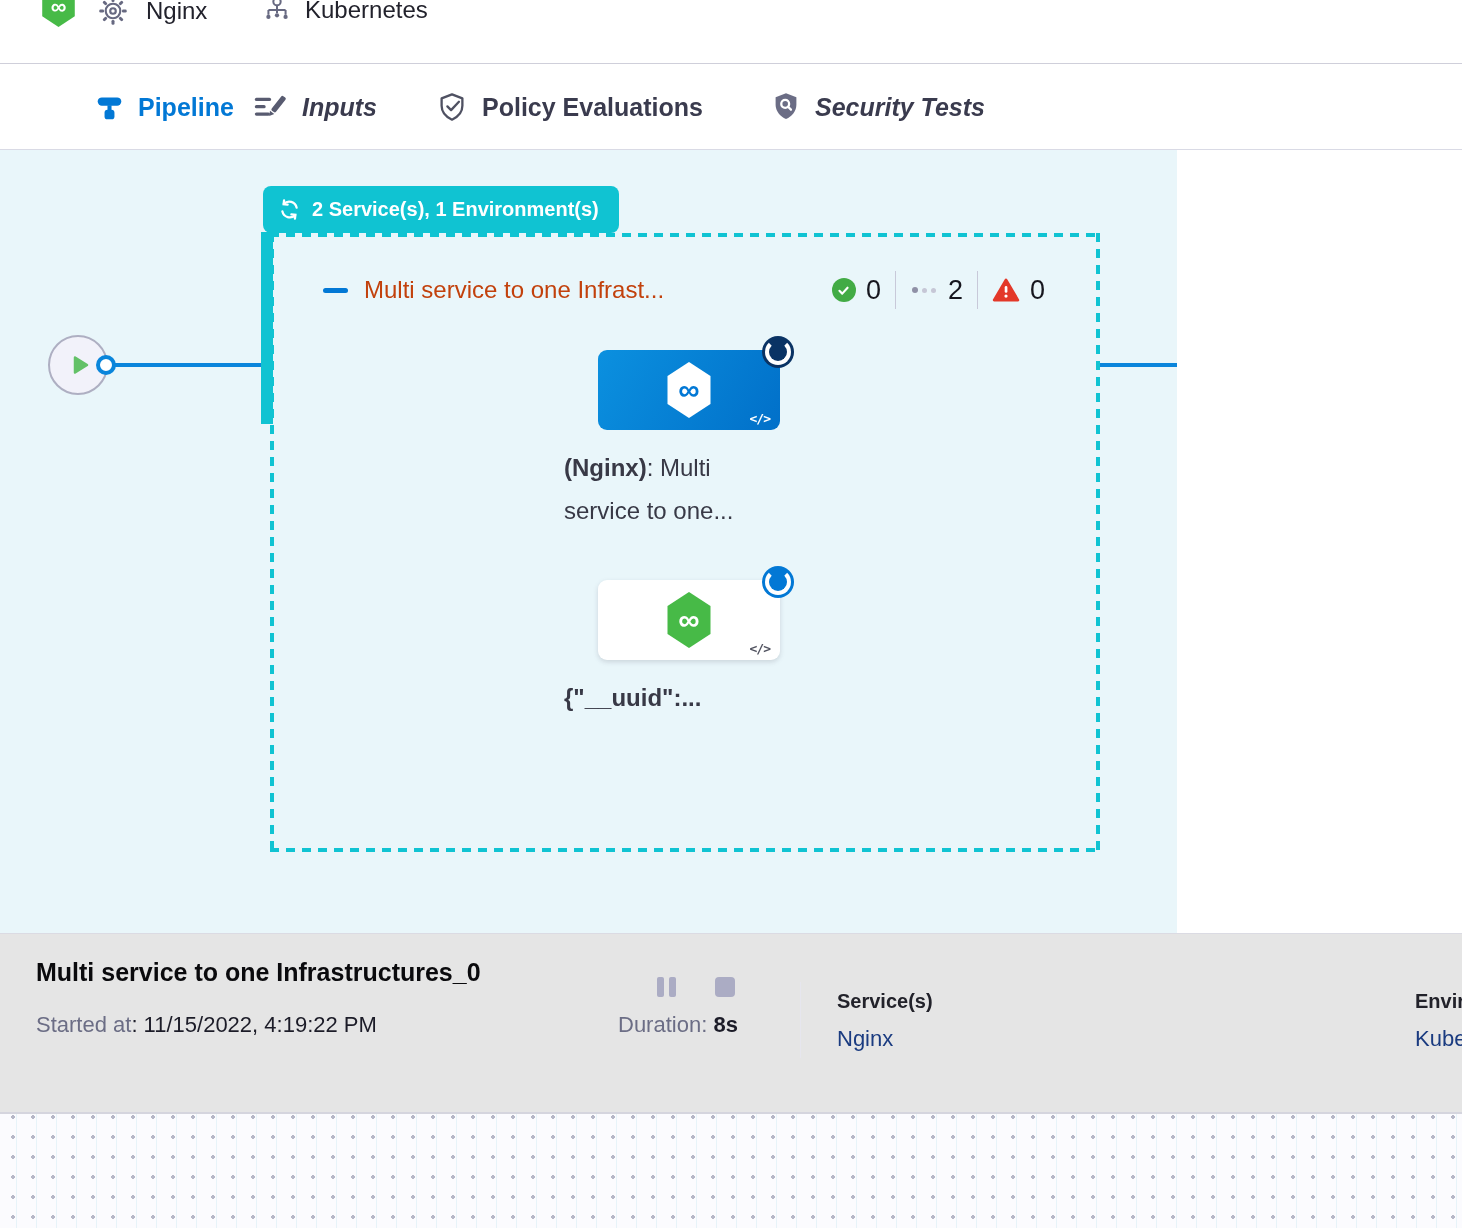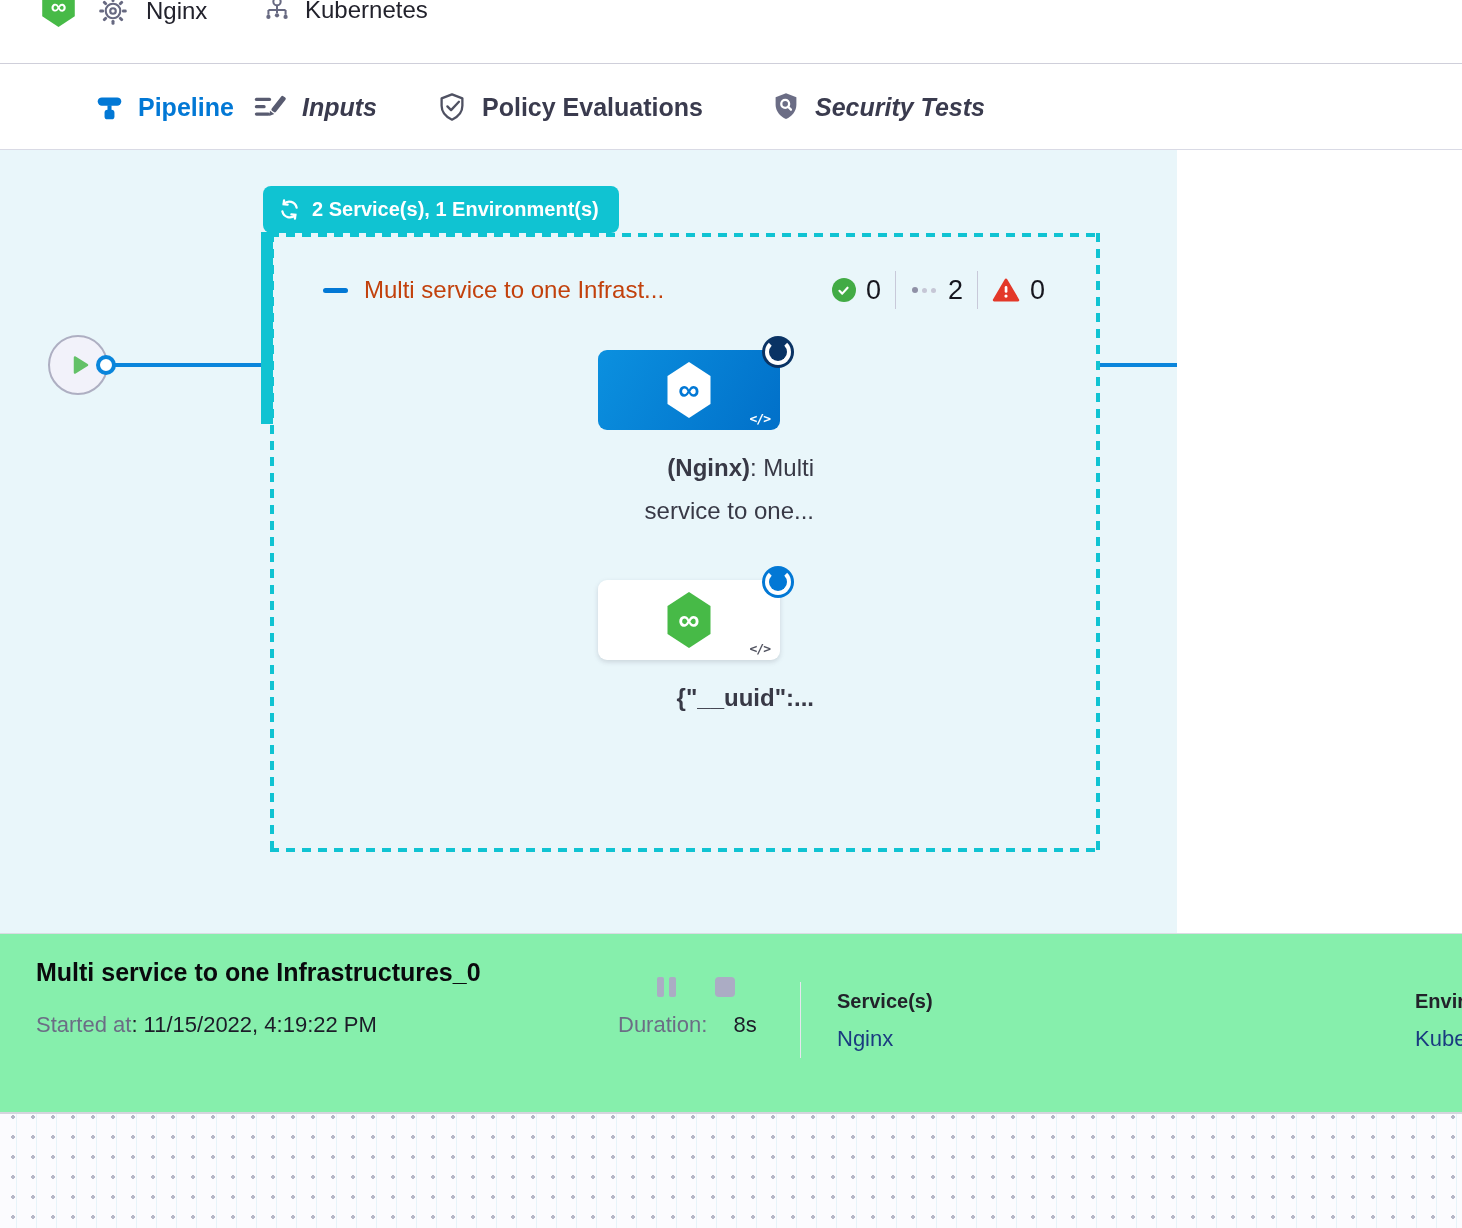--- a/index.html
+++ b/index.html
@@ -67,25 +67,25 @@
   .code-glyph{position:absolute;right:10px;bottom:4px;font-family:"DejaVu Sans Mono",monospace;font-size:13px;font-weight:bold;letter-spacing:-1px;}
   .stage-card.blue .code-glyph{color:#fff;}
   .stage-card.white .code-glyph{color:#50525F;}
 
   .spinner{position:absolute;width:32px;height:32px;border-radius:50%;z-index:5;}
   .spinner.navy{background:#0A3364;}
   .spinner.blue{background:#0278D5;}
   .spinner::after{content:"";position:absolute;inset:3px;border-radius:50%;border:4px solid #fff;border-top-color:transparent;animation:spin 1s linear infinite;}
   @keyframes spin{to{transform:rotate(360deg);}}
 
-  .node-label{position:absolute;width:250px;text-align:right;font-size:24px;line-height:43px;color:var(--dark);}
+  .node-label{position:absolute;width:250px;text-align:left;font-size:24px;line-height:43px;color:var(--dark);}
   .node-label b{font-weight:700;}
 
   
-  .footer{position:absolute;left:0;top:933px;width:1462px;height:179px;background:#86efac;border-top:1px solid #DBDBE3;overflow:hidden;}
+  .footer{position:absolute;left:0;top:933px;width:1462px;height:179px;background:#e5e5e5;border-top:1px solid #DBDBE3;overflow:hidden;}
   .exec-title{position:absolute;left:36px;top:24px;font-size:25px;font-weight:700;color:#0A0A0D;}
   .started-row{position:absolute;left:36px;top:78px;font-size:22px;}
   .muted{color:#6B6D85;}
   .val{color:#1C1C28;font-weight:500;}
   .pause-btn{position:absolute;left:657px;top:43px;width:22px;height:20px;display:flex;gap:5px;cursor:pointer;}
   .pause-btn i{display:block;width:7px;height:20px;border-radius:2px;background:#ABACC4;}
   .stop-btn{position:absolute;left:715px;top:43px;width:20px;height:20px;border-radius:4px;background:#ABACC4;cursor:pointer;}
   .duration-row{position:absolute;left:618px;top:78px;font-size:22px;}
   .footer-divider{position:absolute;left:800px;top:48px;width:1px;height:76px;background:#E6E6EE;}
   .col-label{font-size:20px;font-weight:700;color:#22222A;}
@@ -280,21 +280,21 @@
     <div class="started-row">
       <span class="muted">Started at</span><span class="val">: 11/15/2022, 4:19:22 PM</span>
     </div>
     <div class="pause-btn">
         <i></i>
         <i></i>
       </div>
     <div class="stop-btn"></div>
     <div class="duration-row">
       <span class="muted">Duration:</span>
-      <span class="val" style="font-weight:400;margin-left:20px;">8s</span>
+      <span class="val" style="font-weight:700;">8s</span>
     </div>
     <div class="footer-divider"></div>
     <div class="services-col">
       <span class="col-label">Service(s)</span>
       <span class="col-link">Nginx</span>
     </div>
     <div class="env-col">
       <span class="col-label">Environment(s)</span>
       <span class="col-link">Kubernetes</span>
     </div>

